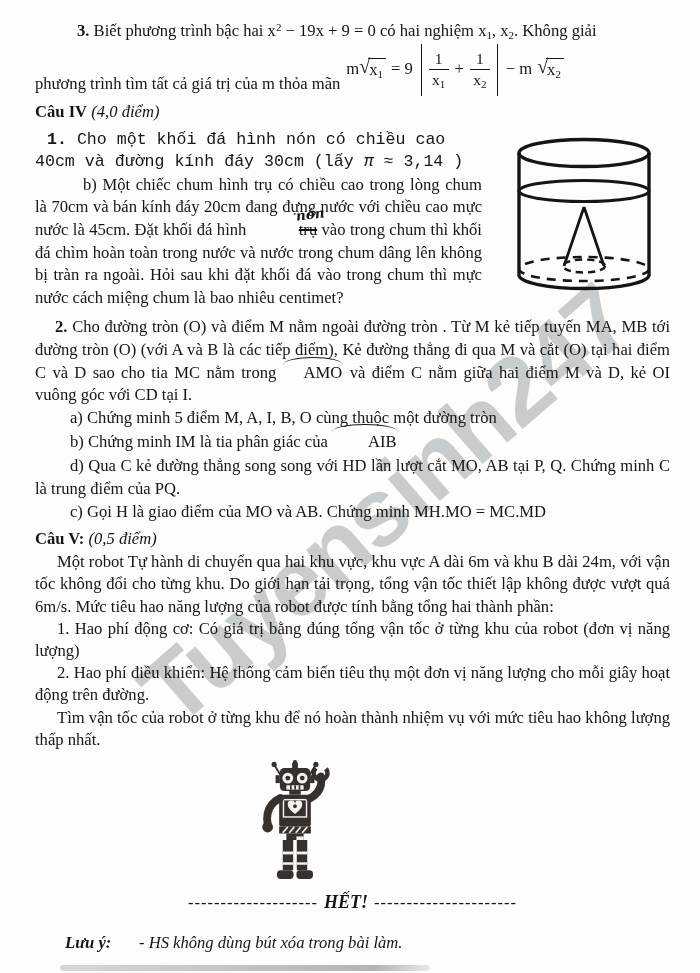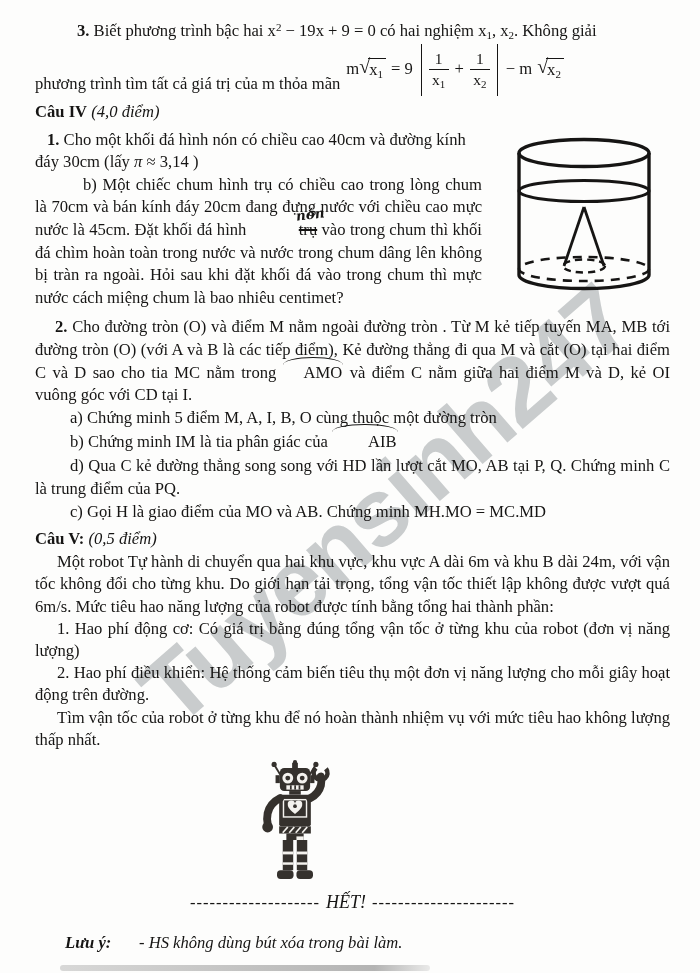--- a/index.html
+++ b/index.html
@@ -39,41 +39,41 @@
   
   .arc{position:relative;display:inline-block;padding:0 1px;}
   .arc::before{content:"";position:absolute;left:0;right:0;top:-5px;height:7px;
     border-top:1.8px solid #161514;border-radius:50% 50% 0 0 / 100% 100% 0 0;}
 
   
   .q3-l1{text-indent:42px;}
   .cau-head{margin-top:3px;line-height:25px;}
   .q1{margin-top:5px;}
   .q1 .fig{float:right;width:188px;height:166px;margin:0 -8px 2px 8px;display:flex;justify-content:center;}
-  .q1-intro{text-indent:12px;}
+  .q1-intro{text-indent:12px;font-family:Liberation Mono, monospace;}
   .q1-item-a{text-indent:48px;}
   .q1-item-b{text-indent:48px;text-align:justify;}
   .q2{margin-top:7px;}
   .q2 p{text-align:justify;}
   .q2-p1{text-indent:20px;}
   .q2-item{text-indent:35px;}
   .q2 .arc-line{line-height:26px;}
   .q5{line-height:22.2px;}
   .q5 p{text-indent:22px;text-align:justify;}
 
   
   .corr{position:relative;display:inline-block;}
   .corr .hand{position:absolute;top:-13px;left:-3px;font-family:"DejaVu Serif",serif;
     font-style:italic;font-weight:bold;font-size:13.5px;transform:rotate(-7deg);white-space:nowrap;}
   .corr .struck{text-decoration:line-through;text-decoration-thickness:2.2px;margin-top:35px;}
 
   
   .robot-wrap{margin:6px 0 0 224px;width:72px;height:130px;}
   .het-line{text-align:center;margin-top:4px;font-size:16.5px;letter-spacing:1px;}
-  .het-line .het{font-weight:normal;font-style:italic;font-size:18px;letter-spacing:0;margin:0 6px;}
+  .het-line .het{font-weight:bold;font-style:italic;font-size:18px;letter-spacing:0;margin:0 6px;}
   .notes{display:flex;margin:16px 0 0 30px;font-style:italic;line-height:23px;}
   .notes .lbl{font-weight:bold;width:72px;}
   .notes .items{padding-left:2px;}
 
   .scan-artifact{position:absolute;left:60px;bottom:2px;width:370px;height:6px;
     background:linear-gradient(90deg,rgba(120,120,120,.28),rgba(90,90,90,.45) 85%,rgba(120,120,120,.15));
     border-radius:3px;z-index:2;}
 </style>
 </head>
 <body>

